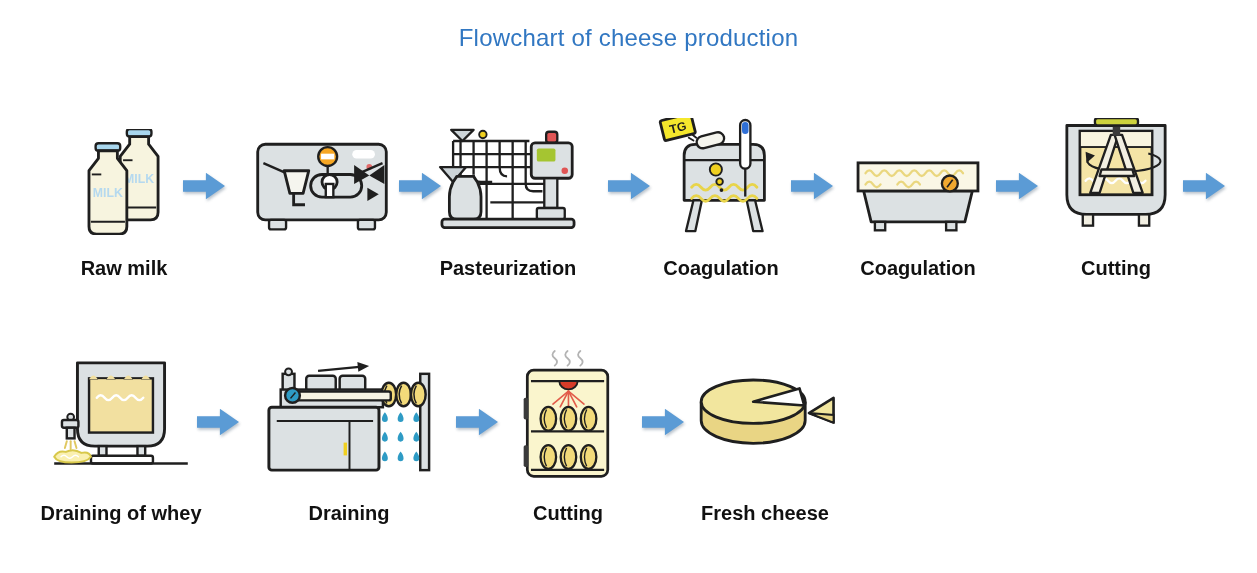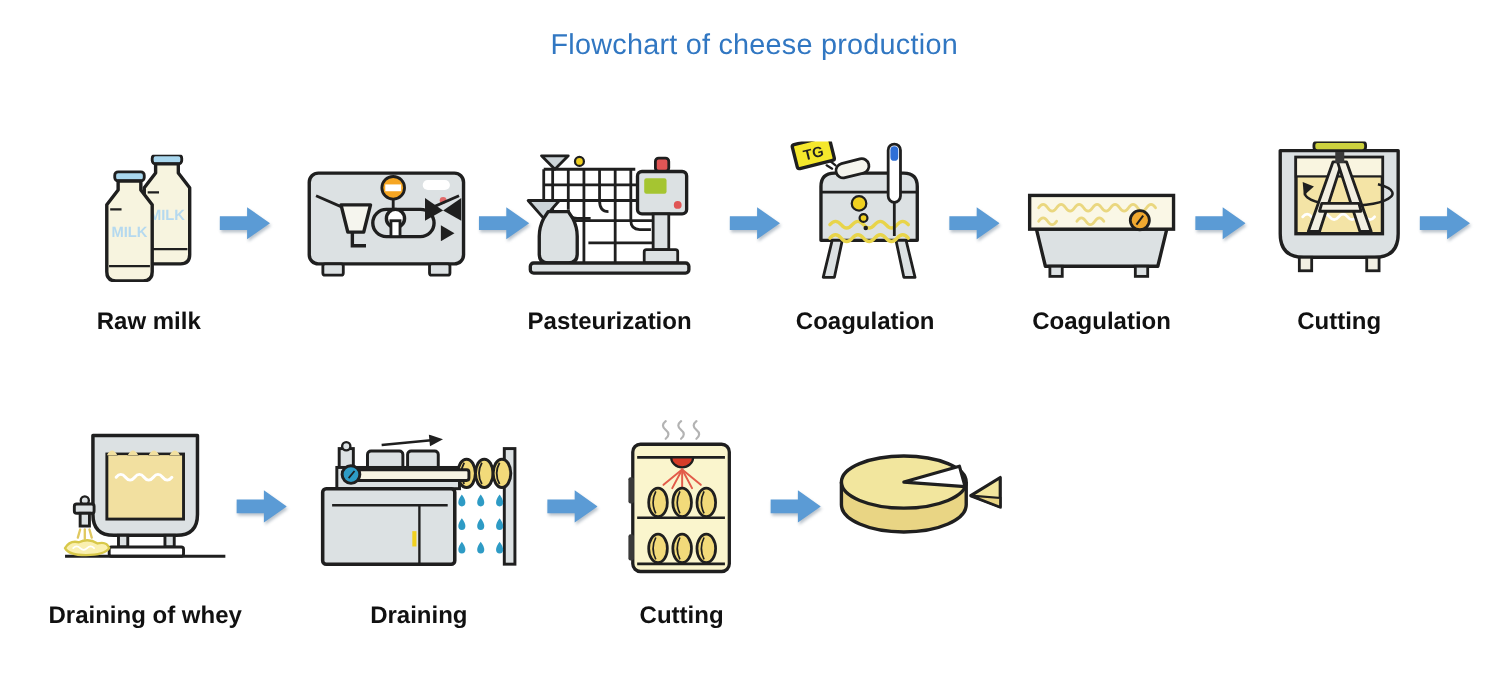--- a/index.html
+++ b/index.html
@@ -308,20 +308,21 @@
   <div class="step row2" style="left:660px;top:345px;width:210px">
     <div class="icon-box">
       <svg width="150" height="104" viewBox="0 0 155 110" style="margin-bottom:14px">
         <path d="M10,42 V62 A55,24 0 0 0 120,62 V42" fill="#e9d584" stroke="#1f1f1f" stroke-width="3"></path>
         <ellipse cx="65" cy="42" rx="55" ry="23" fill="#f2e69e" stroke="#1f1f1f" stroke-width="3"></ellipse>
         <polygon points="65,42 114,28 119,46" fill="#ffffff" stroke="#1f1f1f" stroke-width="2.8" stroke-linejoin="round"></polygon>
         <path d="M124,54 L150,38 L150,64 Z" fill="#f2e69e" stroke="#1f1f1f" stroke-width="2.8" stroke-linejoin="round"></path>
         <path d="M124,54 L150,56 L150,64 Z" fill="#e9d584" stroke="#1f1f1f" stroke-width="2"></path>
       </svg>
     </div>
+    <div class="step-label">Fresh cheese</div>
   </div>
 
   <svg class="arrow" style="left:183px;top:172px" viewBox="0 0 44 28">
       <path d="M0,8 h24 v-8 l20,14 -20,14 v-8 h-24 z"></path>
     </svg>
   <svg class="arrow" style="left:399px;top:172px" viewBox="0 0 44 28">
       <path d="M0,8 h24 v-8 l20,14 -20,14 v-8 h-24 z"></path>
     </svg>
   <svg class="arrow" style="left:608px;top:172px" viewBox="0 0 44 28">
       <path d="M0,8 h24 v-8 l20,14 -20,14 v-8 h-24 z"></path>

